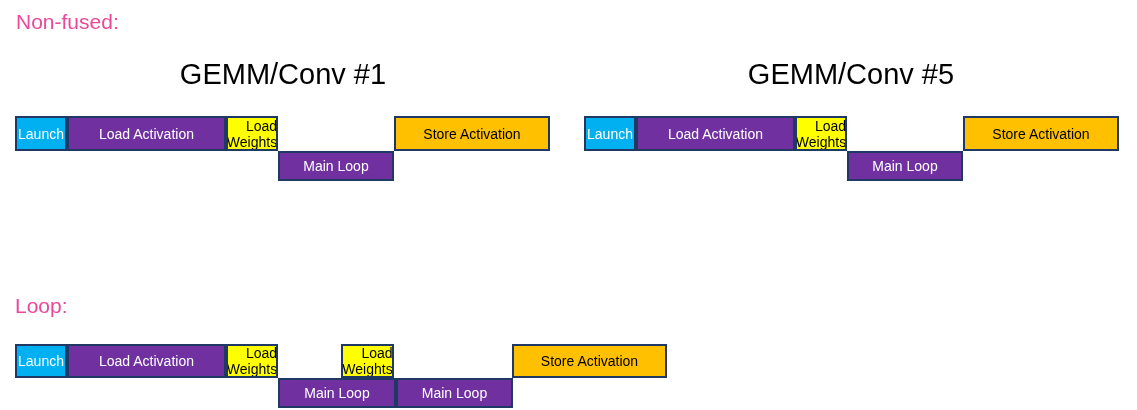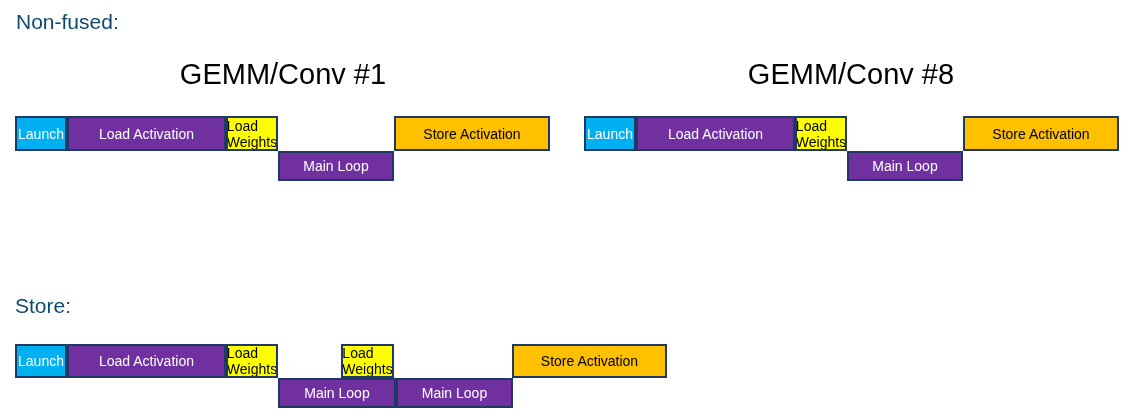--- a/index.html
+++ b/index.html
@@ -1,42 +1,42 @@
 <!DOCTYPE html>
 <html><head>
 <meta charset="utf-8">
 <style>
   html,body{margin:0;padding:0;background:#fff;}
   #canvas{
     position:relative;width:1137px;height:410px;background:#fff;
     font-family:"Liberation Sans",sans-serif;overflow:hidden;
   }
   .sec-label{
-    position:absolute;font-size:21px;color:#0c4a6e;white-space:nowrap;
+    position:absolute;font-size:21px;color:#ec4899;white-space:nowrap;
   }
   .grp-title{
     position:absolute;font-size:29px;color:#000;width:280px;text-align:center;white-space:nowrap;
   }
   .block{
     position:absolute;box-sizing:border-box;border:2px solid #1F3864;
-    display:flex;align-items:center;justify-content:center;text-align:left;
+    display:flex;align-items:center;justify-content:center;text-align:right;
     font-size:14px;line-height:16px;padding:0 1px;overflow:hidden;
   }
 </style>
 </head>
 <body>
 
 <div id="canvas">
   <div class="sec-label" style="left:16px;top:10px;">Non-fused:</div>
 
   <div class="grp-title" style="left:143px;top:58px;">GEMM/Conv #1</div>
 
-  <div class="grp-title" style="left:711px;top:58px;">GEMM/Conv #8</div>
+  <div class="grp-title" style="left:711px;top:58px;">GEMM/Conv #5</div>
 
-  <div class="sec-label" style="left:15px;top:294px;">Store:</div>
+  <div class="sec-label" style="left:15px;top:294px;">Loop:</div>
 
   <div>
       <div class="block" style="left: 15px; top: 116px; width: 52px; height: 35px; background: rgb(0, 176, 240); border-color: rgb(31, 56, 100); color: rgb(255, 255, 255);">Launch</div>
       <div class="block" style="left: 67px; top: 116px; width: 159px; height: 35px; background: rgb(112, 48, 160); border-color: rgb(31, 56, 100); color: rgb(255, 255, 255);">Load Activation</div>
       <div class="block" style="left: 226px; top: 116px; width: 52px; height: 35px; background: rgb(255, 255, 0); border-color: rgb(31, 56, 100); color: rgb(0, 0, 0);">Load Weights</div>
       <div class="block" style="left: 278px; top: 151px; width: 116px; height: 30px; background: rgb(112, 48, 160); border-color: rgb(31, 56, 100); color: rgb(255, 255, 255);">Main Loop</div>
       <div class="block" style="left: 394px; top: 116px; width: 156px; height: 35px; background: rgb(255, 192, 0); border-color: rgb(31, 56, 100); color: rgb(0, 0, 0);">Store Activation</div>
       <div class="block" style="left: 584px; top: 116px; width: 52px; height: 35px; background: rgb(0, 176, 240); border-color: rgb(31, 56, 100); color: rgb(255, 255, 255);">Launch</div>
       <div class="block" style="left: 636px; top: 116px; width: 159px; height: 35px; background: rgb(112, 48, 160); border-color: rgb(31, 56, 100); color: rgb(255, 255, 255);">Load Activation</div>
       <div class="block" style="left: 795px; top: 116px; width: 52px; height: 35px; background: rgb(255, 255, 0); border-color: rgb(31, 56, 100); color: rgb(0, 0, 0);">Load Weights</div>

